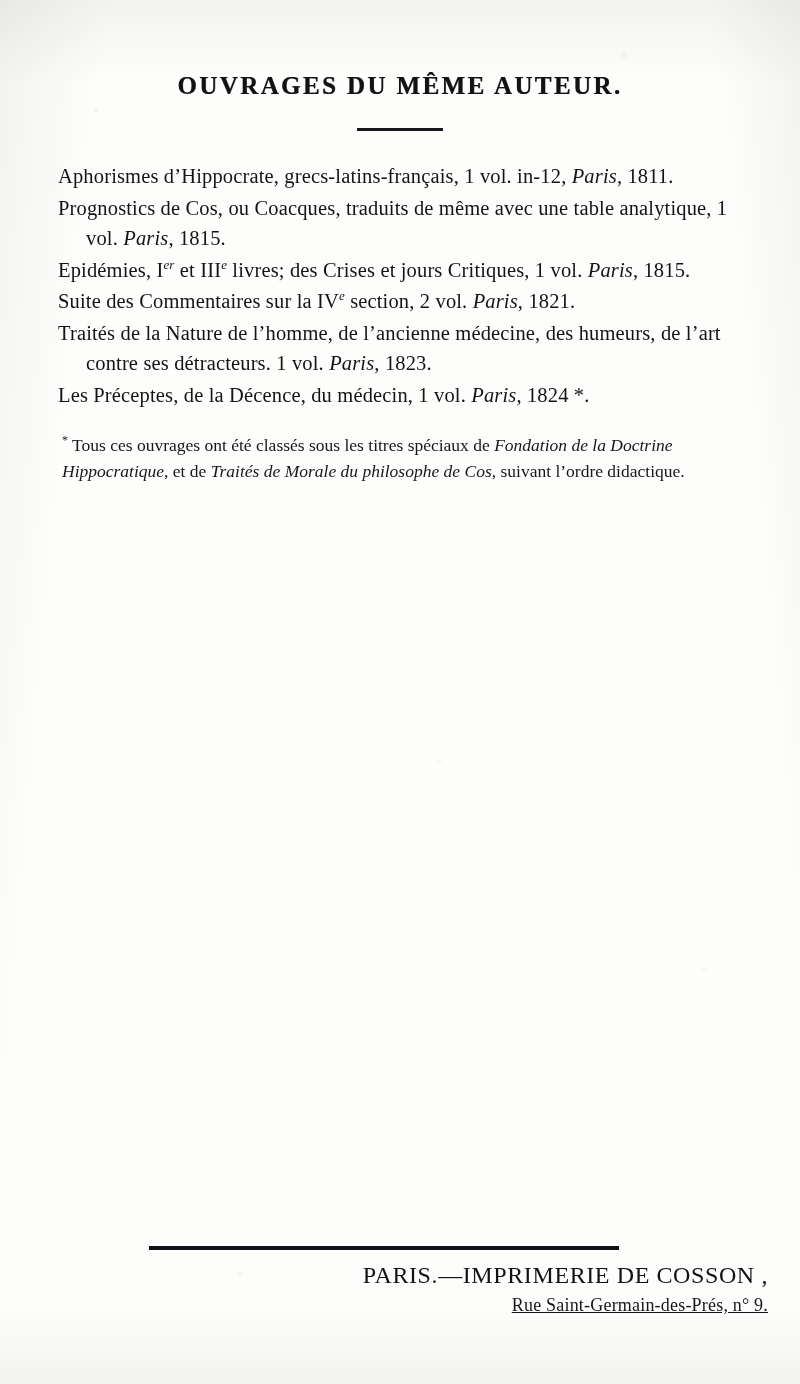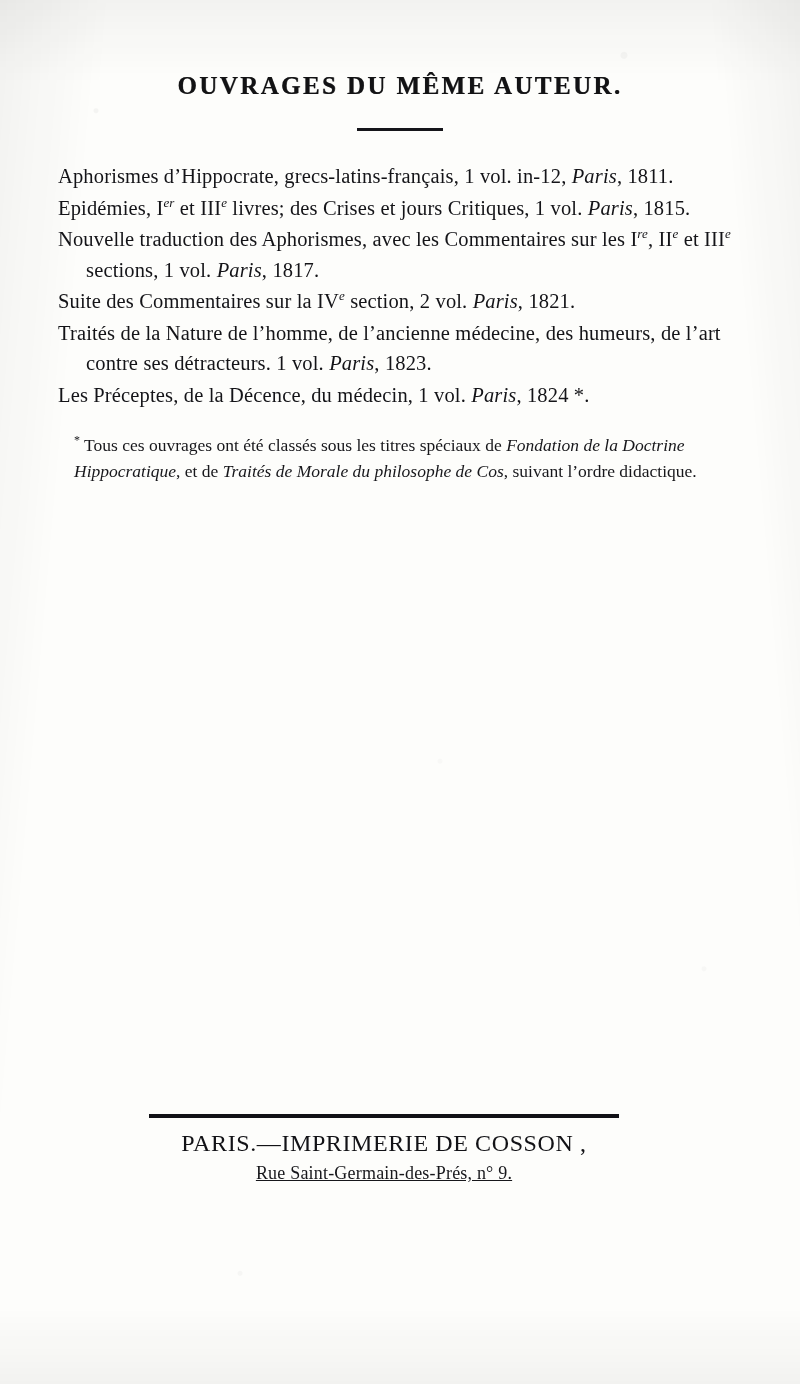--- a/index.html
+++ b/index.html
@@ -78,38 +78,38 @@
   .entry i, .ital {
   }
   .sup {
     font-size: 13px;
     vertical-align: super;
     line-height: 0;
     font-style: italic;
   }
 
   .footnote {
-    margin: 22px 0 0 12px;
+    margin: 22px 0 0 0;
     padding: 0 56px 0 62px;
     font-size: 17.5px;
     line-height: 26px;
     color: #17171b;
   }
   .footnote .star {
     vertical-align: super;
     font-size: 12px;
     line-height: 0;
   }
 
   .imprint {
     position: absolute;
     left: 0;
-    top: 1114px;
+    top: 1246px;
     width: 768px;
-    text-align: center;
+    text-align: right;
   }
   .rule-long {
     width: 470px;
     height: 4px;
     background: #111116;
     margin: 0 auto 12px auto;
   }
   .imprint-main {
     font-size: 24px;
     letter-spacing: .6px;
@@ -129,22 +129,22 @@
 <div class="page">
 
   <div class="content">
 
     <div class="header-title">OUVRAGES DU MÊME AUTEUR.</div>
 
     <div class="rule-short"></div>
 
     <div class="list">
       <div class="entry">Aphorismes d’Hippocrate, grecs-latins-français, 1 vol. in-12, <i>Paris</i>, 1811.</div>
+      <div class="entry">Prognostics de Cos, ou Coacques, traduits de même avec une table analytique, 1 vol. <i>Paris</i>, 1815.</div>
       <div class="entry">Epidémies, I<span class="sup">er</span> et III<span class="sup">e</span> livres; des Crises et jours Critiques, 1 vol. <i>Paris</i>, 1815.</div>
-      <div class="entry">Nouvelle traduction des Aphorismes, avec les Commentaires sur les I<span class="sup">re</span>, II<span class="sup">e</span> et III<span class="sup">e</span> sections, 1 vol. <i>Paris</i>, 1817.</div>
       <div class="entry">Suite des Commentaires sur la IV<span class="sup">e</span> section, 2 vol. <i>Paris</i>, 1821.</div>
       <div class="entry">Traités de la Nature de l’homme, de l’ancienne médecine, des humeurs, de l’art contre ses détracteurs. 1 vol. <i>Paris</i>, 1823.</div>
       <div class="entry">Les Préceptes, de la Décence, du médecin, 1 vol. <i>Paris</i>, 1824 *.</div>
     </div>
 
     <div class="footnote"><span class="star">*</span> Tous ces ouvrages ont été classés sous les titres spéciaux de <i>Fondation de la Doctrine Hippocratique</i>, et de <i>Traités de Morale du philosophe de Cos</i>, suivant l’ordre didactique.</div>
 
   </div>
 
   <div class="imprint">

